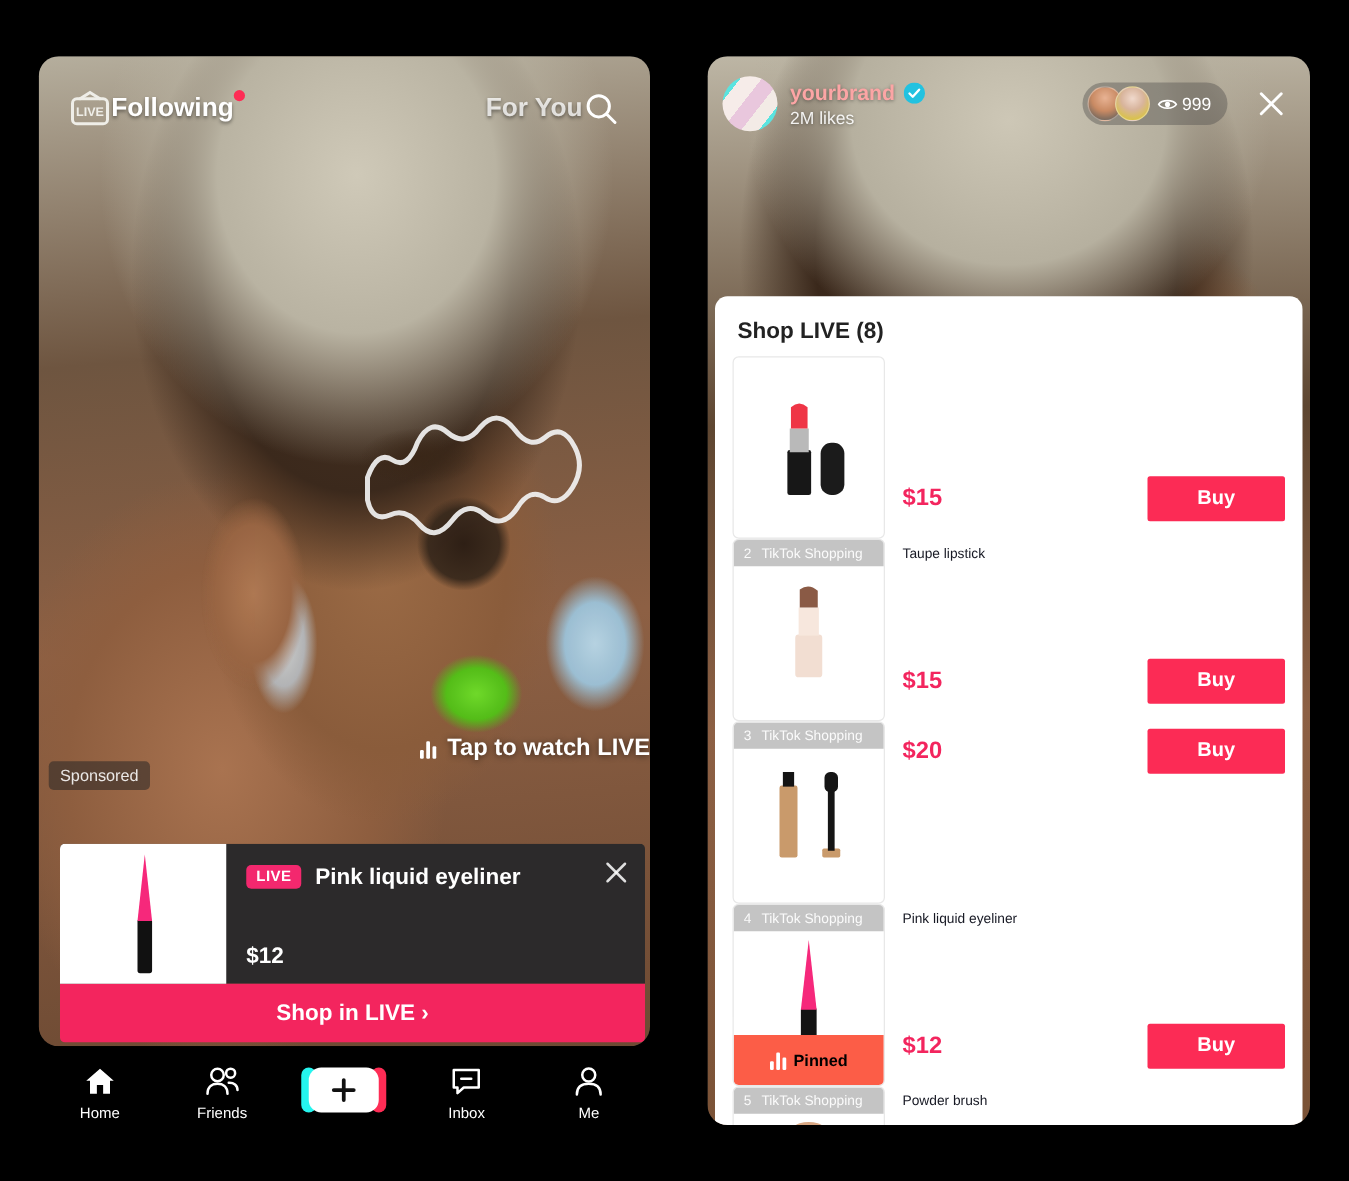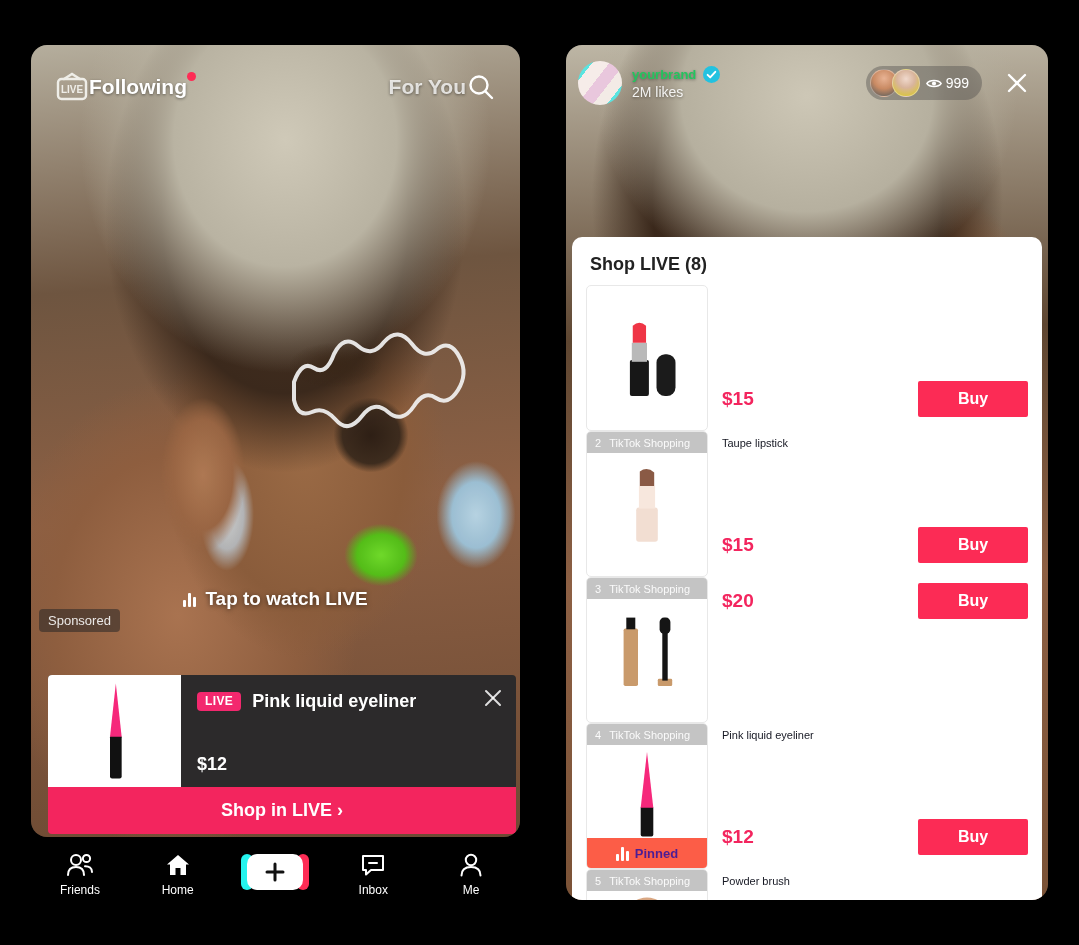--- a/index.html
+++ b/index.html
@@ -68,21 +68,21 @@
   .nav-tab.active { color: #fff; }
   .nav-dot {
     position: absolute; right: -9px; top: -3px;
     width: 9px; height: 9px; border-radius: 50%; background: #fe2c55;
   }
   .search-btn { width: 30px; height: 30px; flex: 0 0 auto; }
 
   
   .tap-watch {
     position: absolute; left: 0; right: 0; top: 543px;
-    display: flex; align-items: center; justify-content: center; gap: 9px;
+    display: flex; align-items: center; justify-content: flex-end; gap: 9px;
     z-index: 6;
   }
   .tap-watch-label {
     color: #fff; font-size: 19px; font-weight: bold;
     text-shadow: 0 1px 5px rgba(0,0,0,.55);
   }
   .bars-icon { display: flex; align-items: flex-end; gap: 2px; height: 16px; }
   .bars-icon i { display: block; width: 3px; background: #fff; border-radius: 1px; }
   .bars-icon i:nth-child(1) { height: 7px; }
   .bars-icon i:nth-child(2) { height: 14px; }
@@ -156,21 +156,21 @@
   .live-header {
     position: absolute; left: 0; right: 0; top: 0; height: 76px;
     display: flex; align-items: center; padding: 0 18px 0 12px; gap: 10px; z-index: 6;
   }
   .brand-avatar {
     width: 44px; height: 44px; border-radius: 50%; flex: 0 0 44px; overflow: hidden;
     background: linear-gradient(128deg,#5ae4e0 0%,#5ae4e0 20%,#f6ece9 20%,#f6ece9 42%,#e9c7dd 42%,#e9c7dd 62%,#f3ebe6 62%,#f3ebe6 80%,#5ae4e0 80%);
   }
   .brand-meta { display: flex; flex-direction: column; gap: 1px; min-width: 0; }
   .brand-name-row { display: flex; align-items: center; gap: 7px; }
-  .brand-name { color: #22c55e; font-size: 13px; font-weight: bold; text-shadow: 0 1px 3px rgba(0,0,0,.4); }
+  .brand-name { color: #fca5a5; font-size: 17px; font-weight: bold; text-shadow: 0 1px 3px rgba(0,0,0,.4); }
   .verified { width: 17px; height: 17px; flex: 0 0 17px; }
   .brand-likes { color: rgba(255,255,255,.9); font-size: 14px; text-shadow: 0 1px 3px rgba(0,0,0,.4); }
   .hdr-spacer { flex: 1; }
   .viewers {
     display: flex; align-items: center; gap: 0;
     background: rgba(80,78,76,.42); border-radius: 17px; padding: 3px 4px;
   }
   .mini-avatar {
     width: 28px; height: 28px; border-radius: 50%; margin-right: -6px;
     border: 1.5px solid rgba(255,255,255,.35);
@@ -197,22 +197,22 @@
     position: relative; overflow: hidden;
     display: flex; align-items: center; justify-content: center;
   }
   .row-badge {
     position: absolute; left: 0; right: 0; top: 0; height: 21px;
     background: rgba(160,160,160,.62);
     color: rgba(255,255,255,.92); font-size: 11px;
     display: flex; align-items: center; gap: 8px; padding: 0 8px;
   }
   .pinned-badge {
-    position: absolute; left: 0; right: 0; bottom: 0; height: 30px;
-    background: #fc5d47; color: #4c1d95; font-size: 13px; font-weight: bold;
+    position: absolute; left: 0; right: 0; bottom: 0; height: 40px;
+    background: #fc5d47; color: #000000; font-size: 13px; font-weight: bold;
     display: flex; align-items: center; justify-content: center; gap: 6px;
   }
   .row-main { flex: 1; display: flex; flex-direction: column; justify-content: space-between; padding: 6px 0 14px 0; min-width: 0; }
   .row-name { font-size: 11px; color: #161823; }
   .row-foot { display: flex; align-items: center; justify-content: space-between; }
   .row-price { color: #f3255e; font-size: 19px; font-weight: bold; }
   .buy-btn {
     background: #fc2b55; color: #fff; font-size: 16px; font-weight: bold;
     padding: 9px 0; width: 110px; text-align: center; border-radius: 2px;
   }
@@ -287,34 +287,34 @@
               <line x1="18" y1="4" x2="4" y2="18" stroke="currentColor" stroke-width="2" stroke-linecap="round"></line>
             </svg>
           </div>
         </div>
       </div>
       <div class="ad-cta">Shop in LIVE ›</div>
     </div>
   </div>
 
   <div class="tabbar">
+    <div class="tabitem">
+      <svg viewBox="0 0 26 26" width="26" height="26">
+        <path d="M13 3 L24 12.5 L21 12.5 L21 23 L15.5 23 L15.5 16 L10.5 16 L10.5 23 L5 23 L5 12.5 L2 12.5 Z" fill="#fff"></path>
+      </svg>
+      <span class="lbl">Home</span>
+    </div>
     <div class="tabitem">
       <svg viewBox="0 0 28 26" width="28" height="26">
         <circle cx="10" cy="8" r="5" fill="none" stroke="#fff" stroke-width="2"></circle>
         <circle cx="20.5" cy="6.5" r="3.6" fill="none" stroke="#fff" stroke-width="2"></circle>
         <path d="M2 23 C2 17 6 15 10 15 C14 15 18 17 18 23" fill="none" stroke="#fff" stroke-width="2" stroke-linecap="round"></path>
         <path d="M19 14.2 C23 14 26 16 26 20" fill="none" stroke="#fff" stroke-width="2" stroke-linecap="round"></path>
       </svg>
       <span class="lbl">Friends</span>
-    </div>
-    <div class="tabitem">
-      <svg viewBox="0 0 26 26" width="26" height="26">
-        <path d="M13 3 L24 12.5 L21 12.5 L21 23 L15.5 23 L15.5 16 L10.5 16 L10.5 23 L5 23 L5 12.5 L2 12.5 Z" fill="#fff"></path>
-      </svg>
-      <span class="lbl">Home</span>
     </div>
     <div class="tabitem">
       <div class="plus-wrap">
         <div class="plus-btn">
           <svg viewBox="0 0 56 36" width="56" height="36">
             <line x1="28" y1="10" x2="28" y2="26" stroke="#111" stroke-width="3" stroke-linecap="round"></line>
             <line x1="20" y1="18" x2="36" y2="18" stroke="#111" stroke-width="3" stroke-linecap="round"></line>
           </svg>
         </div>
       </div>

